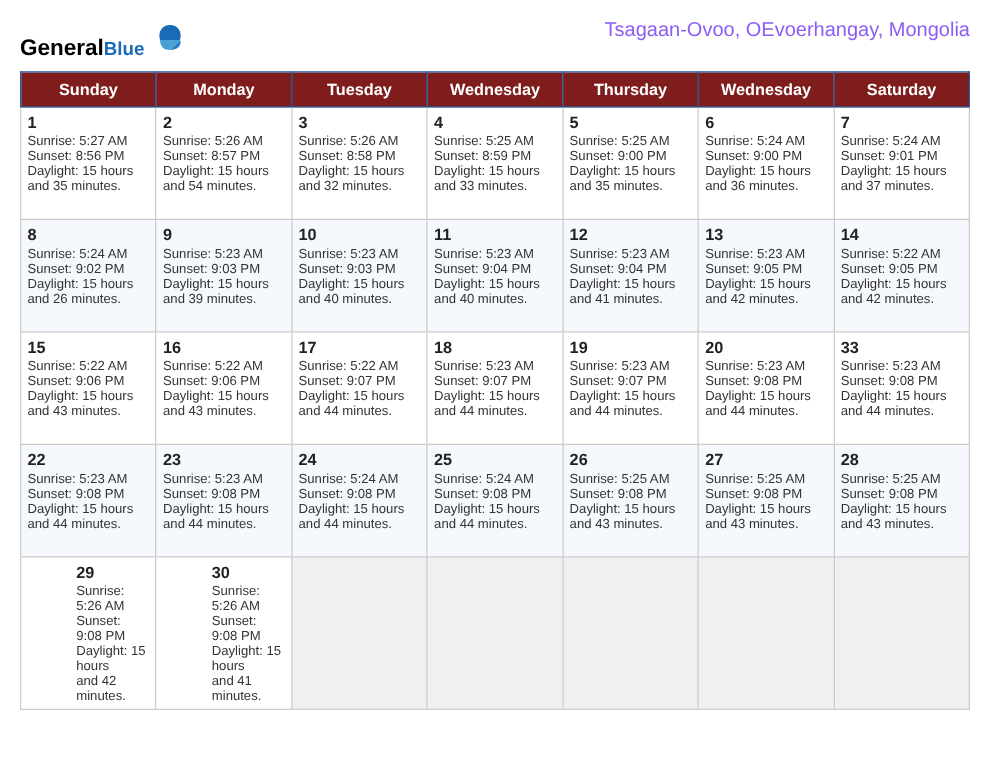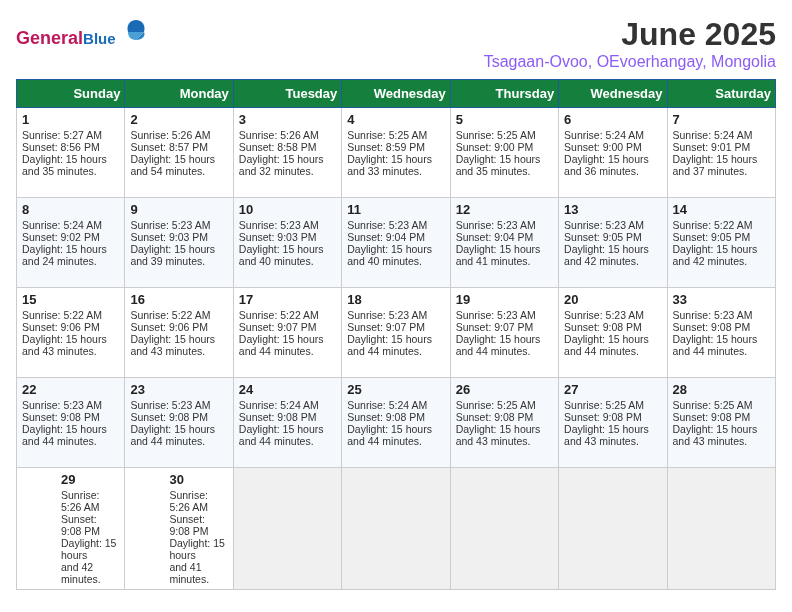--- a/index.html
+++ b/index.html
@@ -16,21 +16,21 @@
       align-items: flex-start;
       margin-bottom: 8px;
     }
     .logo {
       display: flex;
       align-items: center;
     }
     .logo-text-general {
       font-size: 18px;
       font-weight: bold;
-      color: #be185d;
+      color: #000000;
     }
     .logo-text-blue {
       font-size: 15px;
       font-weight: bold;
       color: #1a6bb5;
     }
     .logo-icon {
       width: 28px;
       height: 28px;
       margin-left: 2px;
@@ -46,24 +46,24 @@
     .subtitle {
       font-size: 16px;
       color: #8b5cf6;
     }
     .calendar-table {
       width: 100%;
       border-collapse: collapse;
       border: 1px solid #ccc;
     }
     .calendar-table th {
-      background-color: #15803d;
+      background-color: #7f1d1d;
       color: white;
       padding: 6px 4px;
-      text-align: right;
+      text-align: center;
       font-size: 13px;
       border: 1px solid #1e5a9c;
     }
     .calendar-table td {
       border: 1px solid #ccc;
       vertical-align: top;
       padding: 4px 5px;
       font-size: 10.5px;
       color: #333;
       width: 14.28%;
@@ -96,21 +96,20 @@
     <div>
       <span class="logo-text-general">General</span><span class="logo-text-blue">Blue</span>
       <svg class="logo-icon" viewBox="0 0 28 28">
         <path d="M14 4 C8 4, 4 9, 6 16 L22 16 C24 9, 20 4, 14 4Z" fill="#1a6bb5"></path>
         <path d="M6 16 C6 20, 8 24, 14 24 L22 16Z" fill="#4a9fd4"></path>
         <path d="M14 4 L22 16 L14 24 C20 24, 24 20, 22 16Z" fill="#2a80c5"></path>
       </svg>
     </div>
   </div>
   <div class="title-area">
-    <div class="main-title">June 2025</div>
     <div class="subtitle">Tsagaan-Ovoo, OEvoerhangay, Mongolia</div>
   </div>
 </div>
 
 <table class="calendar-table">
   <thead>
     <tr>
     <th>Sunday</th>
         <th>Monday</th>
         <th>Tuesday</th>
@@ -171,21 +170,21 @@
         <span>Daylight: 15 hours</span><br>
         <span>and 37 minutes.</span>
       </td>
       </tr>
       <tr>
         <td>
         <span class="day-number">8</span>
         <span>Sunrise: 5:24 AM</span><br>
         <span>Sunset: 9:02 PM</span><br>
         <span>Daylight: 15 hours</span><br>
-        <span>and 24 minutes.</span>
+        <span>and 26 minutes.</span>
       </td>
         <td>
         <span class="day-number">9</span>
         <span>Sunrise: 5:23 AM</span><br>
         <span>Sunset: 9:03 PM</span><br>
         <span>Daylight: 15 hours</span><br>
         <span>and 39 minutes.</span>
       </td>
         <td>
         <span class="day-number">10</span>

